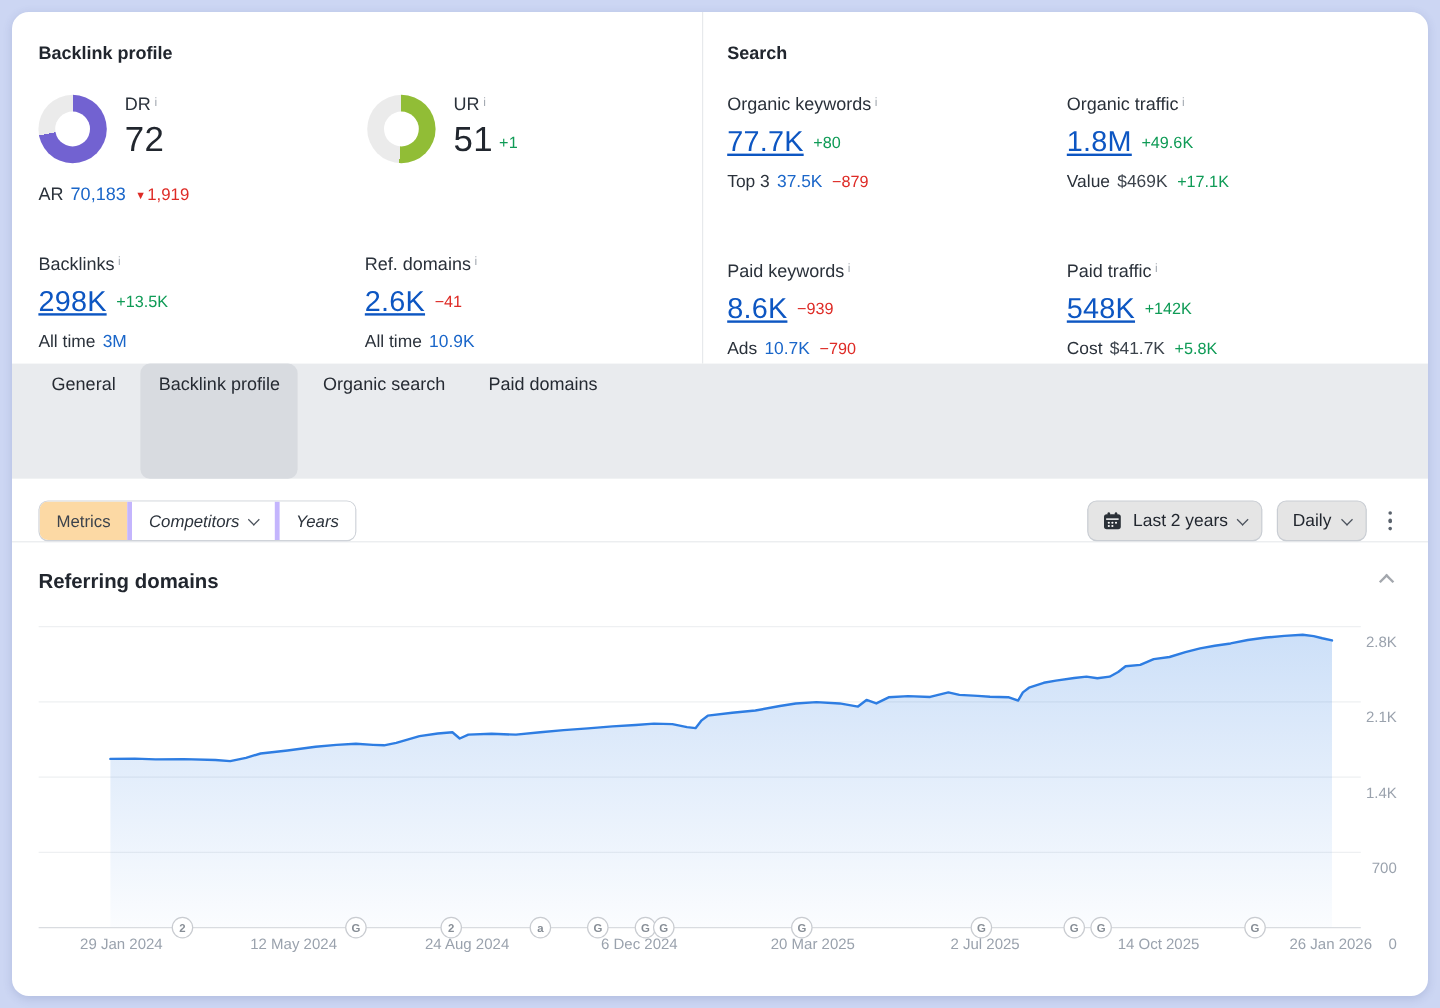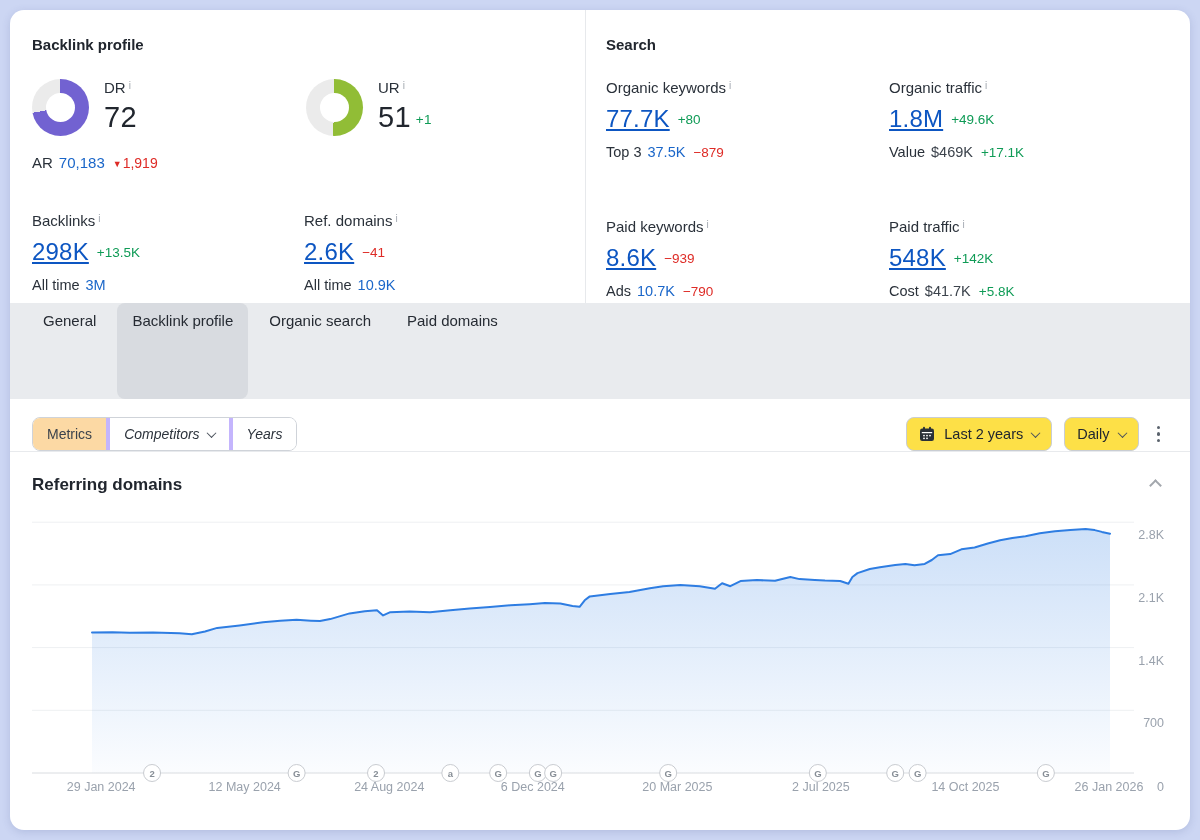--- a/index.html
+++ b/index.html
@@ -49,21 +49,21 @@
   .tab{font-size:15px; color:#262b33; padding:9px 15px; border-radius:8px; cursor:pointer; white-space:nowrap;}
   .tab.active{background:#d8dbe0;}
 
   
   .toolbar{height:53px; display:flex; align-items:flex-end; padding:16px 24px 0 22px; border-bottom:1px solid #e8eaed; background:#fff;gap:40px;}
   .seg-group{display:inline-flex; border:1px solid #cfd3d9; border-radius:8px; overflow:hidden; background:#fff;}
   .seg{font-size:14px; color:#2c333c; padding:8px 14px; display:flex; align-items:center; gap:8px; cursor:pointer; background:#fff;}
   .seg + .seg{border-left:4px solid #c4b5fd;font-style:italic;}
   .seg.active{background:#fcd9a4; color:#3c434c;}
   .toolbar-right{margin-left:auto; display:flex; align-items:center; gap:12px;}
-  .btn{display:flex; align-items:center; gap:9px; border:1px solid #c9cdd3; border-radius:8px; background:#fde047;
+  .btn{display:flex; align-items:center; gap:9px; border:1px solid #c9cdd3; border-radius:8px; background:#e5e5e5;
        font-size:14.5px; color:#22272f; padding:8px 12px; cursor:pointer;}
   .chev{width:7px; height:7px; border-right:1.6px solid #4a515b; border-bottom:1.6px solid #4a515b;
         transform:rotate(45deg) translate(-1px,-1px); display:inline-block;}
   .chev.up{transform:rotate(-135deg); border-color:#a3a7ad; width:9px; height:9px; border-width:2px;}
   .kebab{display:flex; flex-direction:column; gap:3px; padding:6px; cursor:pointer;}
   .kebab i{width:3.5px; height:3.5px; border-radius:50%; background:#5b636d;}
 
   
   .chart-section{padding:20px 0 0 22px;}
   .chart-head{display:flex; align-items:center; padding-right:26px;}

